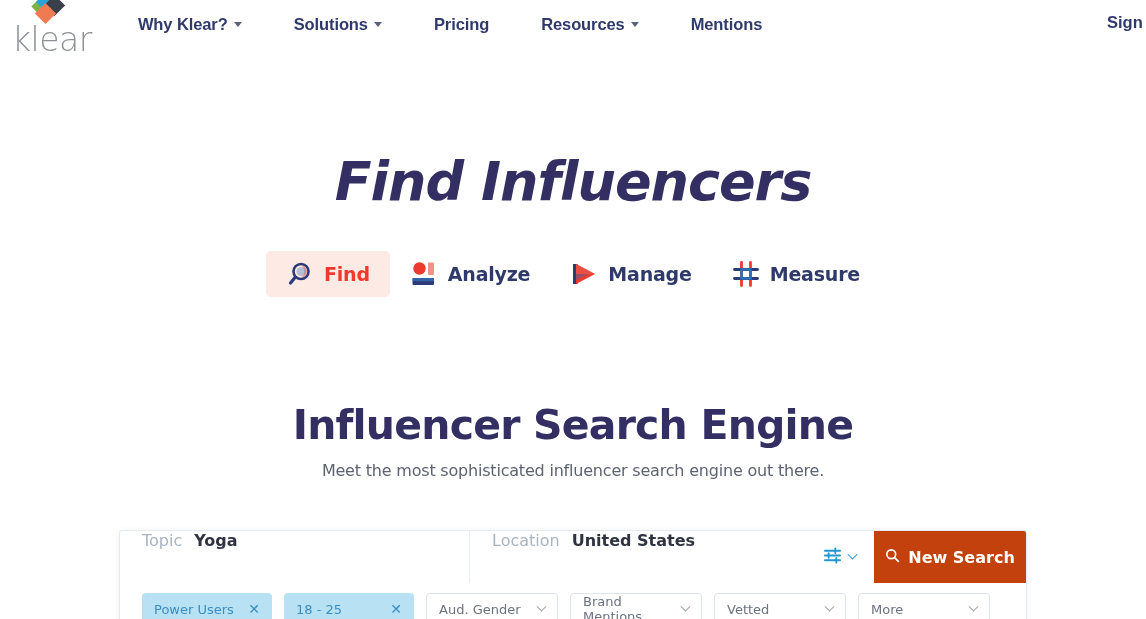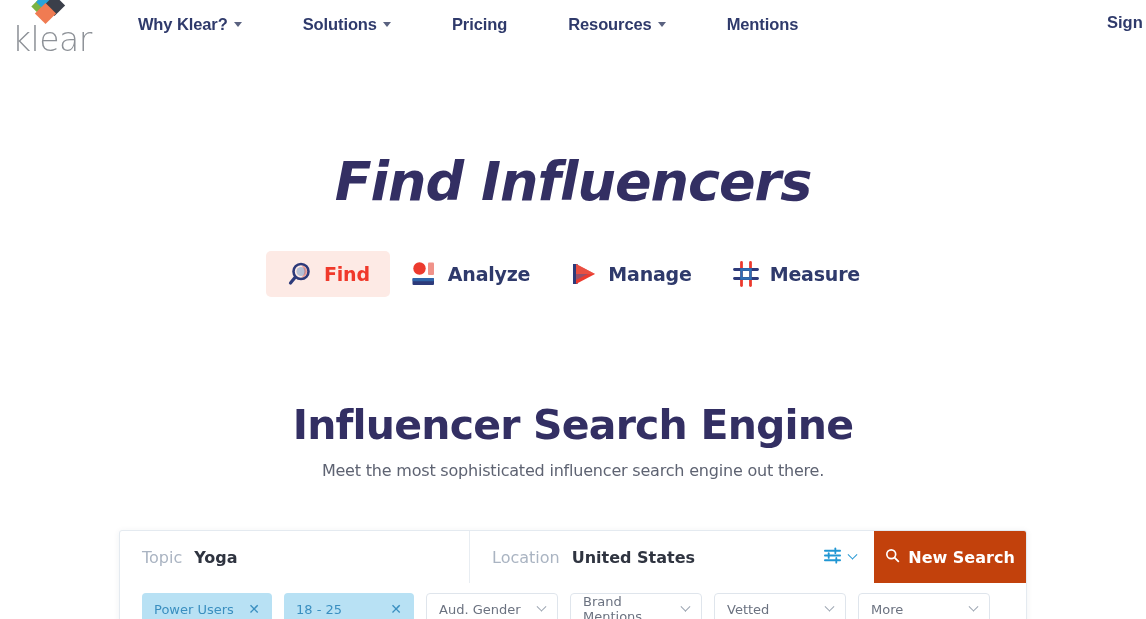--- a/index.html
+++ b/index.html
@@ -64,21 +64,21 @@
     color: #8d9197;
     font-weight: 300;
     letter-spacing: -0.5px;
     line-height: 1;
     font-family: "DejaVu Sans", sans-serif;
   }
 
   .nav {
     display: flex;
     align-items: center;
-    gap: 17px;
+    gap: 8px;
   }
   .nav-item {
     font-size: 16.5px;
     font-weight: bold;
     color: #2f3a6b;
     padding: 0 22px;
     display: flex;
     align-items: center;
     cursor: pointer;
     white-space: nowrap;
@@ -170,21 +170,21 @@
     box-shadow: 0 1px 6px rgba(30,50,90,0.07);
     overflow: hidden;
   }
   .w-row1 {
     display: flex;
     height: 52px;
     align-items: stretch;
   }
   .field {
     display: flex;
-    align-items: center;
+    align-items: flex-start;
     padding: 0 22px;
     flex: 1 1 0;
     min-width: 0;
   }
   .field.topic { flex: 0 0 350px; border-right: 1px solid #e8edf2; }
   .f-label {
     font-size: 16px;
     color: #aab4c2;
     margin-right: 12px;
     font-family: "DejaVu Sans", sans-serif;

